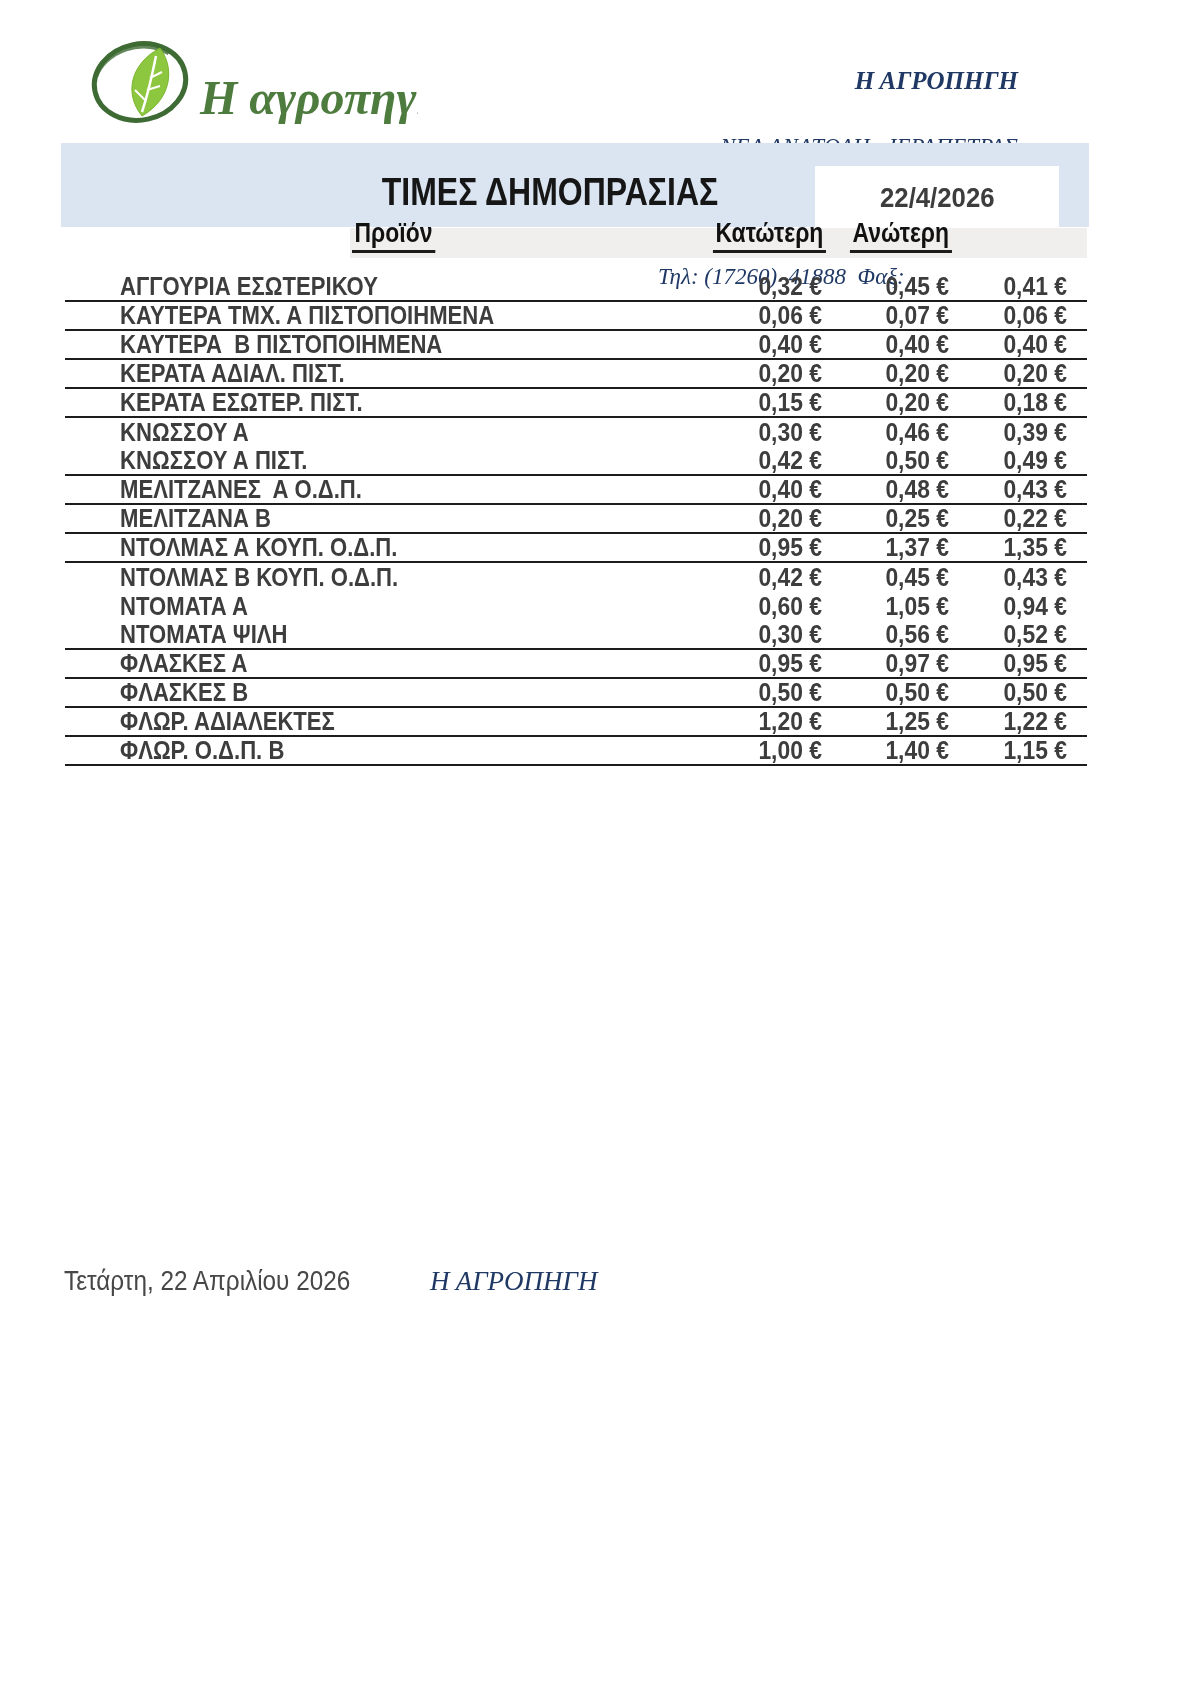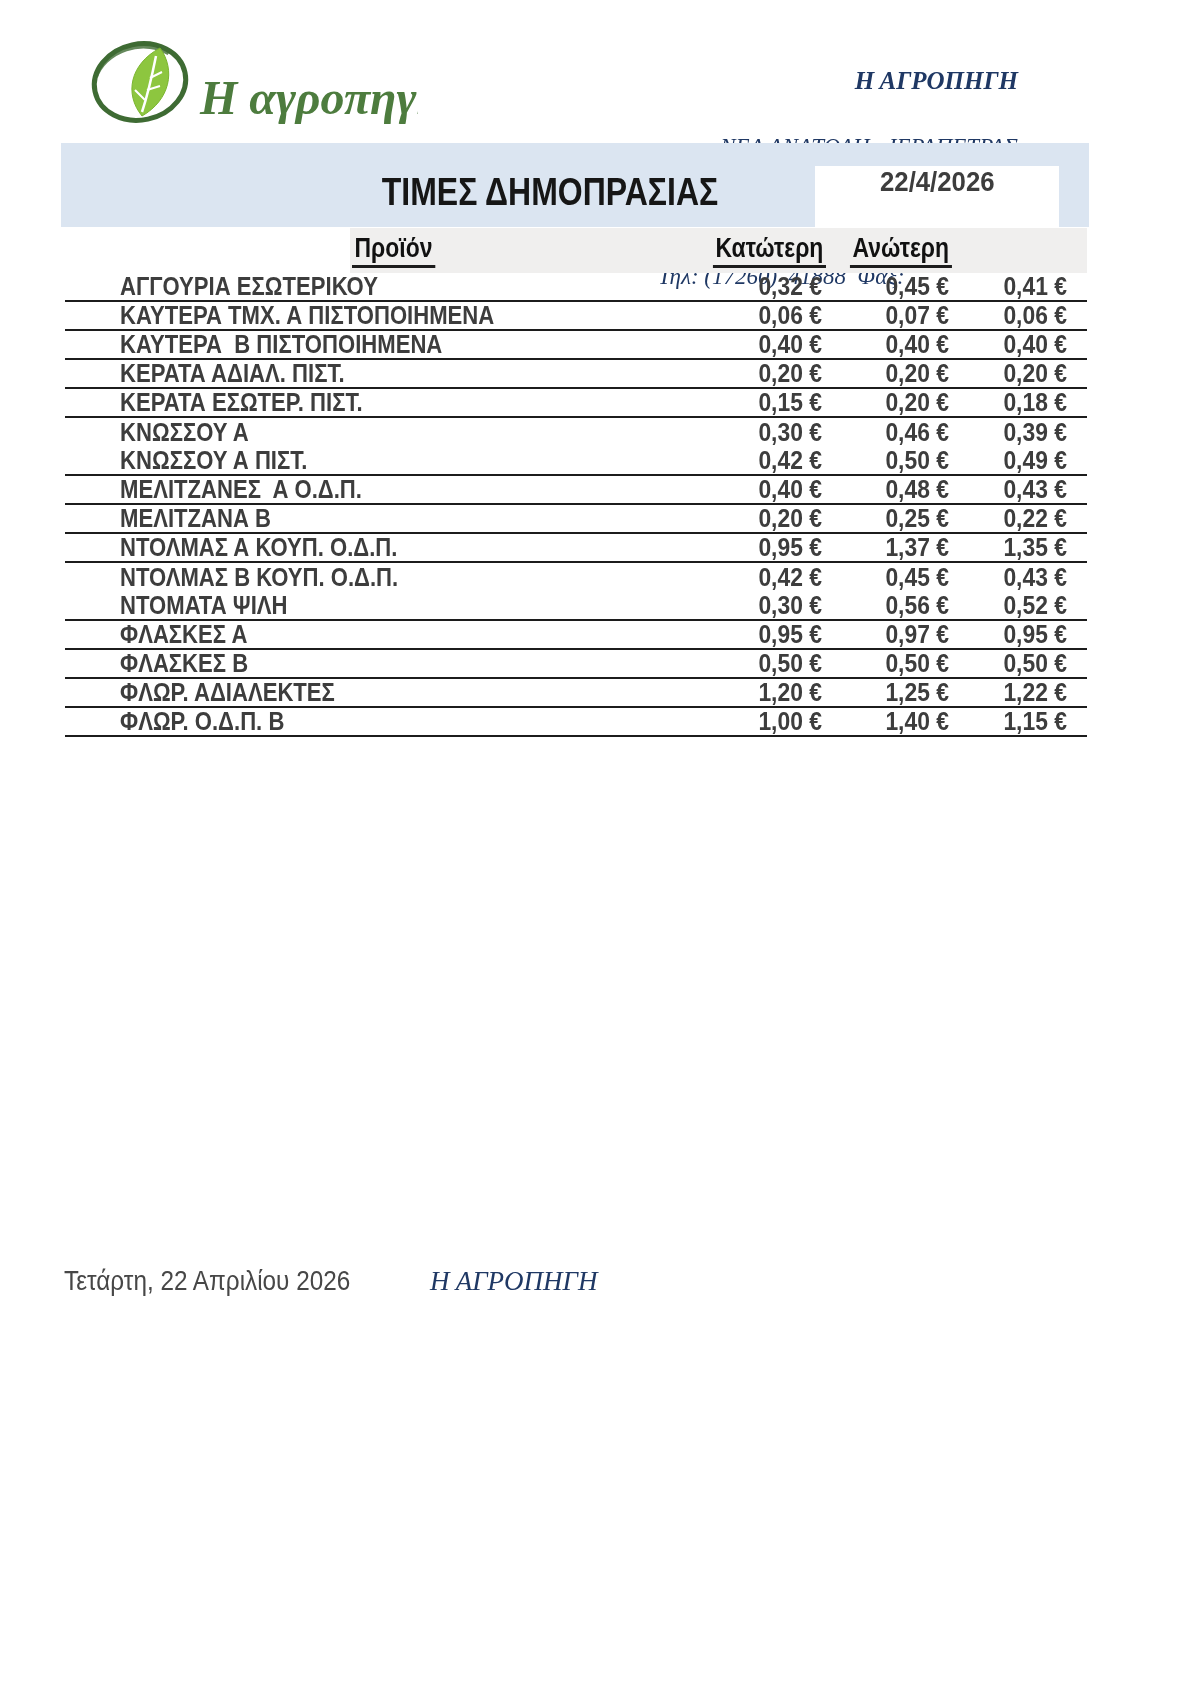--- a/index.html
+++ b/index.html
@@ -36,25 +36,25 @@
   
   .band{position:absolute;left:61px;top:143px;width:1028px;height:84px;background:var(--band-blue);}
   .doc-title{
     position:absolute;left:330px;top:170px;width:440px;
     text-align:center;font-size:39px;font-weight:bold;color:#161616;
     transform:scaleX(.82);transform-origin:center;letter-spacing:0;
     white-space:pre;
   }
   .date-box{
     position:absolute;left:815px;top:166px;width:244px;height:64px;background:#fff;
-    display:flex;justify-content:center;
+    display:flex;align-items:center;justify-content:center;
   }
   .date-box span{font-size:28px;font-weight:bold;color:var(--ink);transform:scaleX(.92);}
   
-  .thead{position:absolute;left:350px;top:228px;width:737px;height:45px;background:var(--header-gray);}
+  .thead{position:absolute;left:350px;top:228px;width:737px;height:30px;background:var(--header-gray);}
   .th{
     position:absolute;bottom:5px;font-size:27px;font-weight:bold;color:#111;
     border-bottom:3px solid var(--line);padding:0 3px 1px 3px;white-space:pre;
   }
   .th.product{left:2px;transform:scaleX(.85);transform-origin:left;}
   .th.min{right:261px;transform:scaleX(.85);transform-origin:right;}
   .th.max{right:135px;transform:scaleX(.85);transform-origin:right;}
   
   .tbody{position:absolute;left:65px;top:273px;width:1022px;}
   .row{display:flex;align-items:center;height:29px;}
@@ -185,20 +185,26 @@
       <span class="cell p3">1,35 €</span>
     </div>
 
     <div class="row">
       <span class="cell name">ΝΤΟΛΜΑΣ Β ΚΟΥΠ. Ο.Δ.Π.</span>
       <span class="cell p1">0,42 €</span>
       <span class="cell p2">0,45 €</span>
       <span class="cell p3">0,43 €</span>
     </div>
 
+    <div class="row">
+      <span class="cell name">ΝΤΟΜΑΤΑ Α</span>
+      <span class="cell p1">0,60 €</span>
+      <span class="cell p2">1,05 €</span>
+      <span class="cell p3">0,94 €</span>
+    </div>
 
     <div class="row divider">
       <span class="cell name">ΝΤΟΜΑΤΑ ΨΙΛΗ</span>
       <span class="cell p1">0,30 €</span>
       <span class="cell p2">0,56 €</span>
       <span class="cell p3">0,52 €</span>
     </div>
 
     <div class="row divider">
       <span class="cell name">ΦΛΑΣΚΕΣ Α</span>

